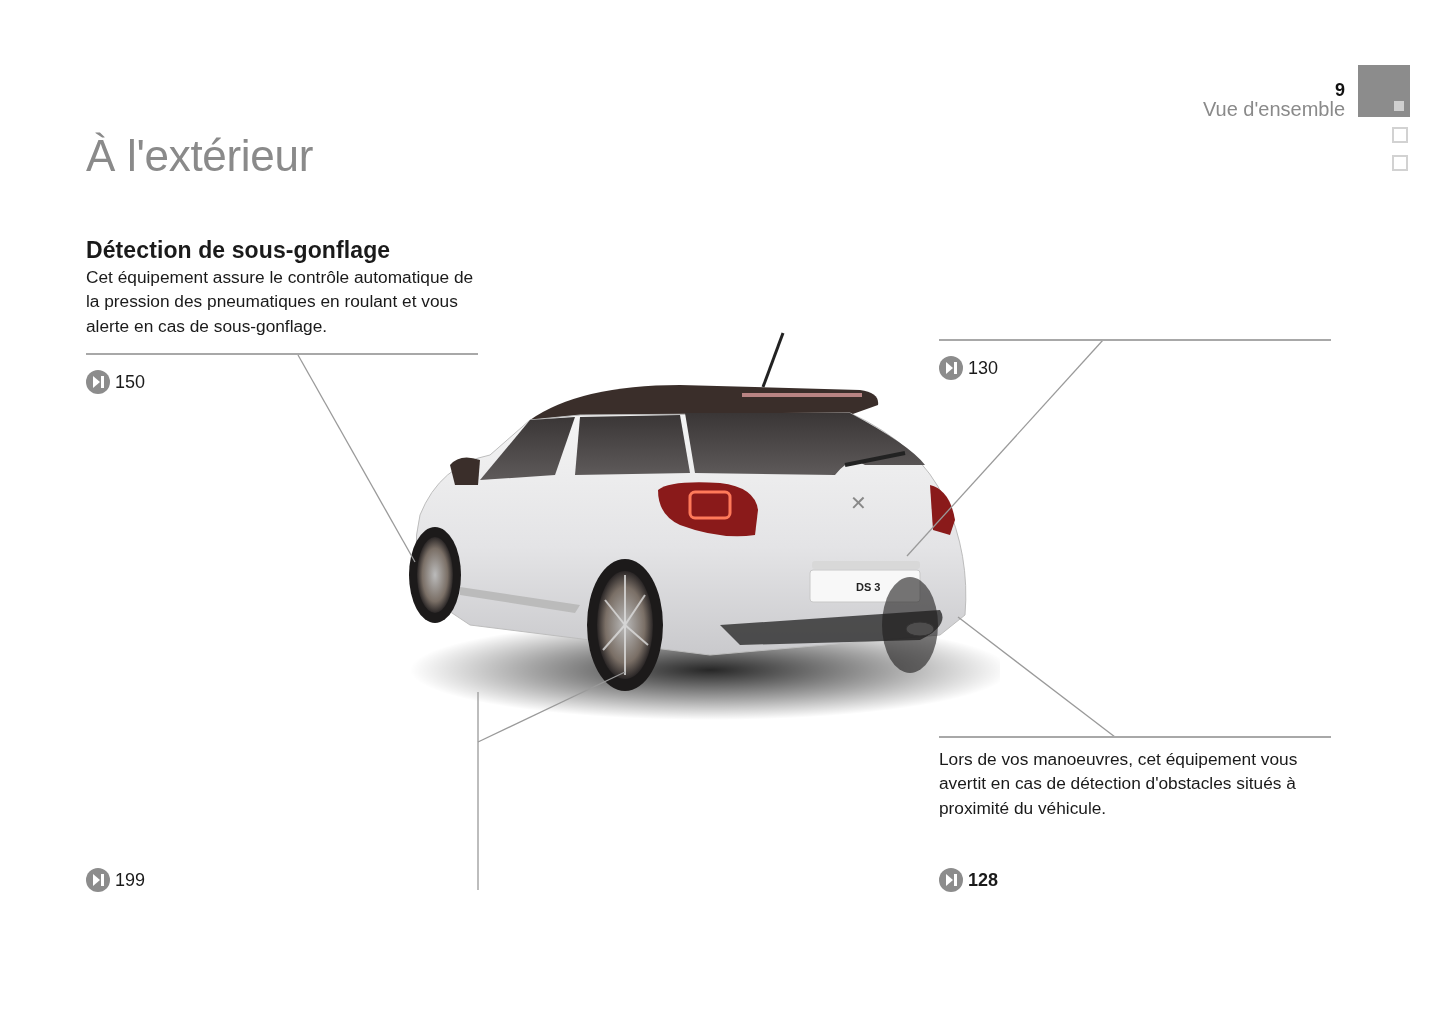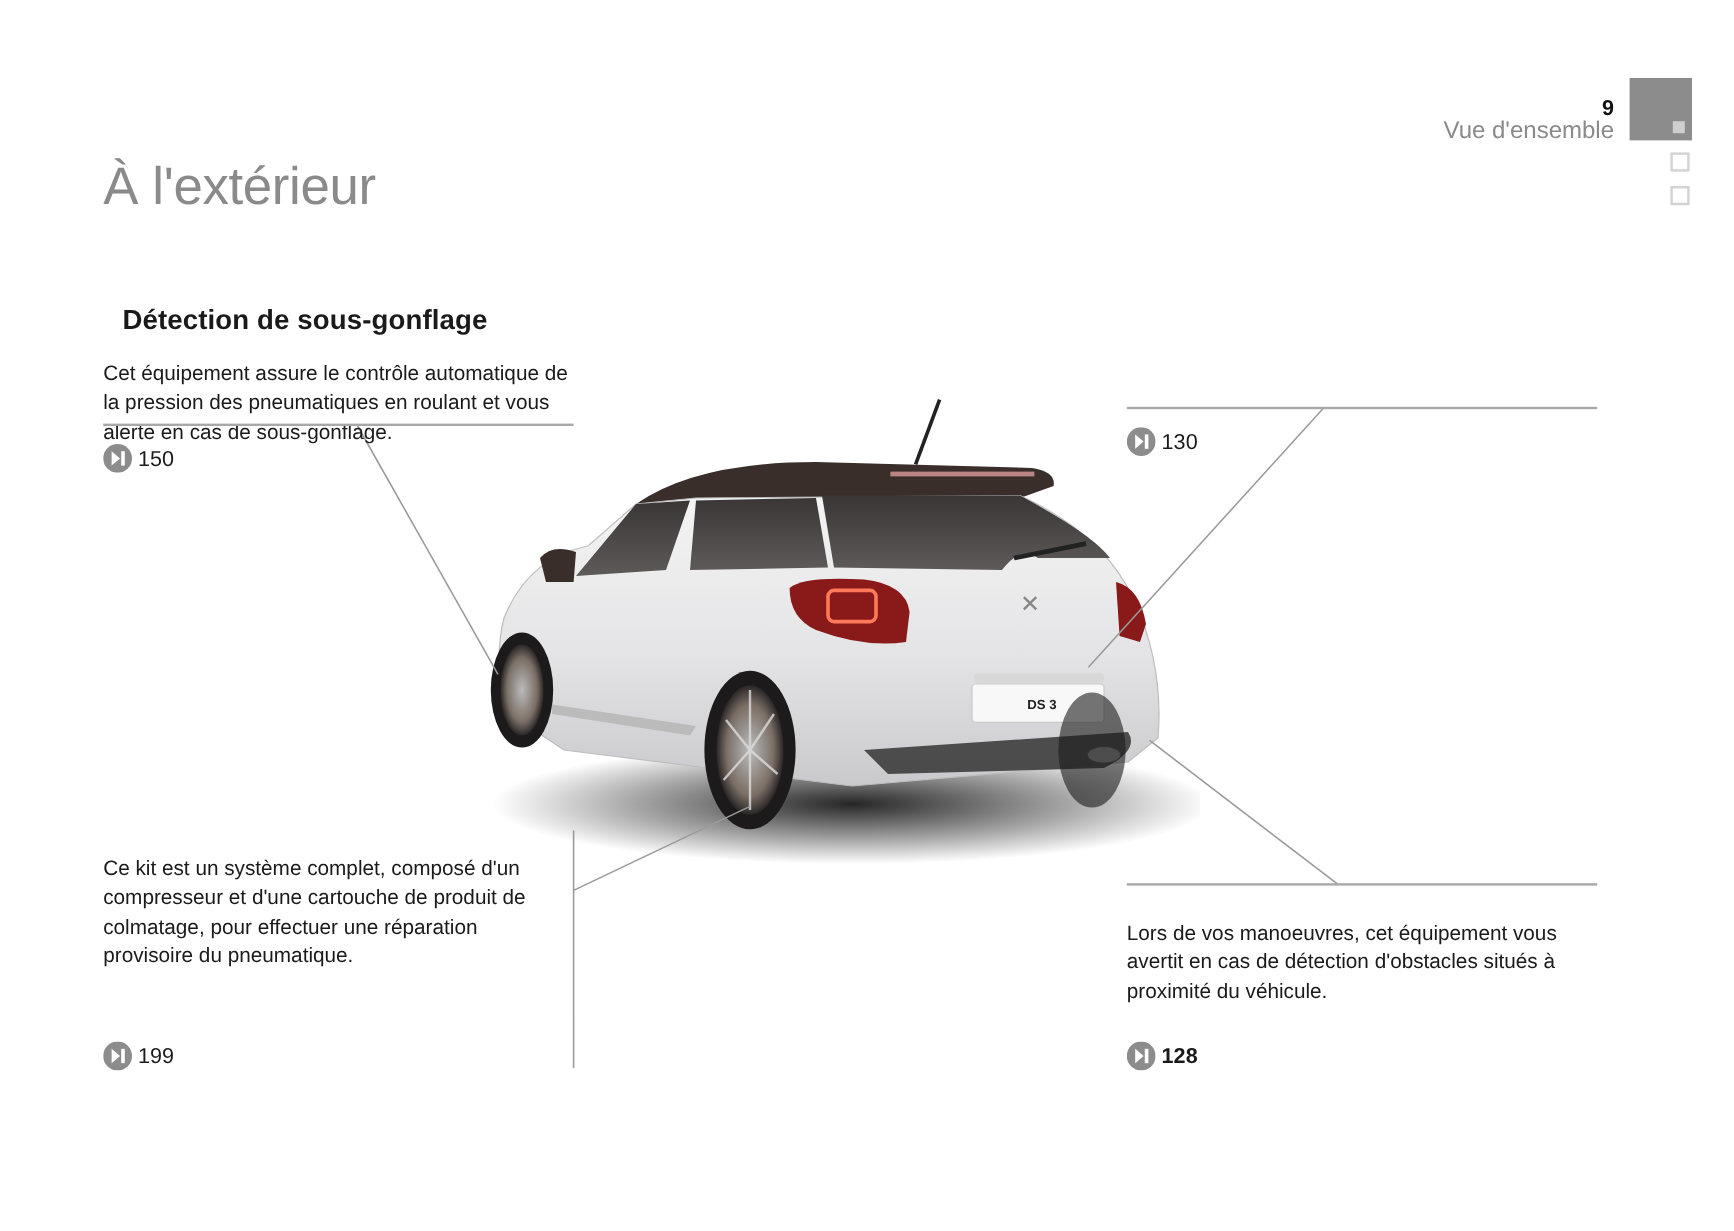--- a/index.html
+++ b/index.html
@@ -8,22 +8,22 @@
 
   .page-num { position: absolute; right: 100px; top: 80px; font-size: 18px; font-weight: bold; color: #111; text-align: right; }
   .section-label { position: absolute; right: 100px; top: 98px; font-size: 20px; color: #8a8a8a; text-align: center; white-space: nowrap; }
   .tab-active { position: absolute; left: 1358px; top: 65px; width: 52px; height: 52px; background: #8c8c8c; }
   .tab-active .dot { position: absolute; right: 6px; bottom: 6px; width: 10px; height: 10px; background: #cfcfcf; }
   .tab-empty { position: absolute; left: 1392px; width: 16px; height: 16px; border: 2px solid #d2d2d2; box-sizing: border-box; }
 
   .page-title { position: absolute; left: 86px; top: 131px; font-size: 44px; color: #8a8a8a; font-weight: normal; margin: 0; white-space: nowrap; letter-spacing: -0.3px; }
 
   .block { position: absolute; width: 392px; }
-  .block h2 { margin: 16px; font-size: 23px; font-weight: bold; color: #1a1a1a; line-height: 25px; letter-spacing: 0.1px; }
-  .block p { margin: 20px 0 0 0; font-size: 17.3px; line-height: 24.3px; color: #1a1a1a; }
+  .block h2 { margin: 0; font-size: 23px; font-weight: bold; color: #1a1a1a; line-height: 25px; letter-spacing: 0.1px; }
+  .block p { margin: 2px 0 0 0; font-size: 17.3px; line-height: 24.3px; color: #1a1a1a; }
   .rule { position: absolute; height: 2px; background: #a8a8a8; }
   .ref { position: absolute; display: flex; align-items: center; gap: 5px; font-size: 18px; color: #1a1a1a; }
   .ref-icon { width: 24px; height: 24px; display: inline-block; }
 
   .car { position: absolute; left: 380px; top: 325px; width: 620px; height: 420px; }
   .leaders { position: absolute; left: 0; top: 0; width: 1445px; height: 1026px; pointer-events: none; }
 </style>
 </head>
 <body>
 
@@ -138,21 +138,20 @@
 <div class="ref" style="left:939px; top:356px;">
   <svg class="ref-icon" viewBox="0 0 24 24">
     <circle cx="12" cy="12" r="12" fill="#8c8c8c"></circle>
     <path d="M7 6 L14 12 L7 18 Z" fill="#fff"></path>
     <rect x="15" y="6" width="3" height="12" fill="#fff"></rect>
   </svg>
   <span>130</span>
 </div>
 
 <div class="block" style="left:86px; top:691px; width:380px;">
-  <p>Ce kit est un système complet, composé d'un compresseur et d'une cartouche de produit de colmatage, pour effectuer une réparation provisoire du pneumatique.</p>
 </div>
 <div class="ref" style="left:86px; top:868px;">
   <svg class="ref-icon" viewBox="0 0 24 24">
     <circle cx="12" cy="12" r="12" fill="#8c8c8c"></circle>
     <path d="M7 6 L14 12 L7 18 Z" fill="#fff"></path>
     <rect x="15" y="6" width="3" height="12" fill="#fff"></rect>
   </svg>
   <span>199</span>
 </div>
 

